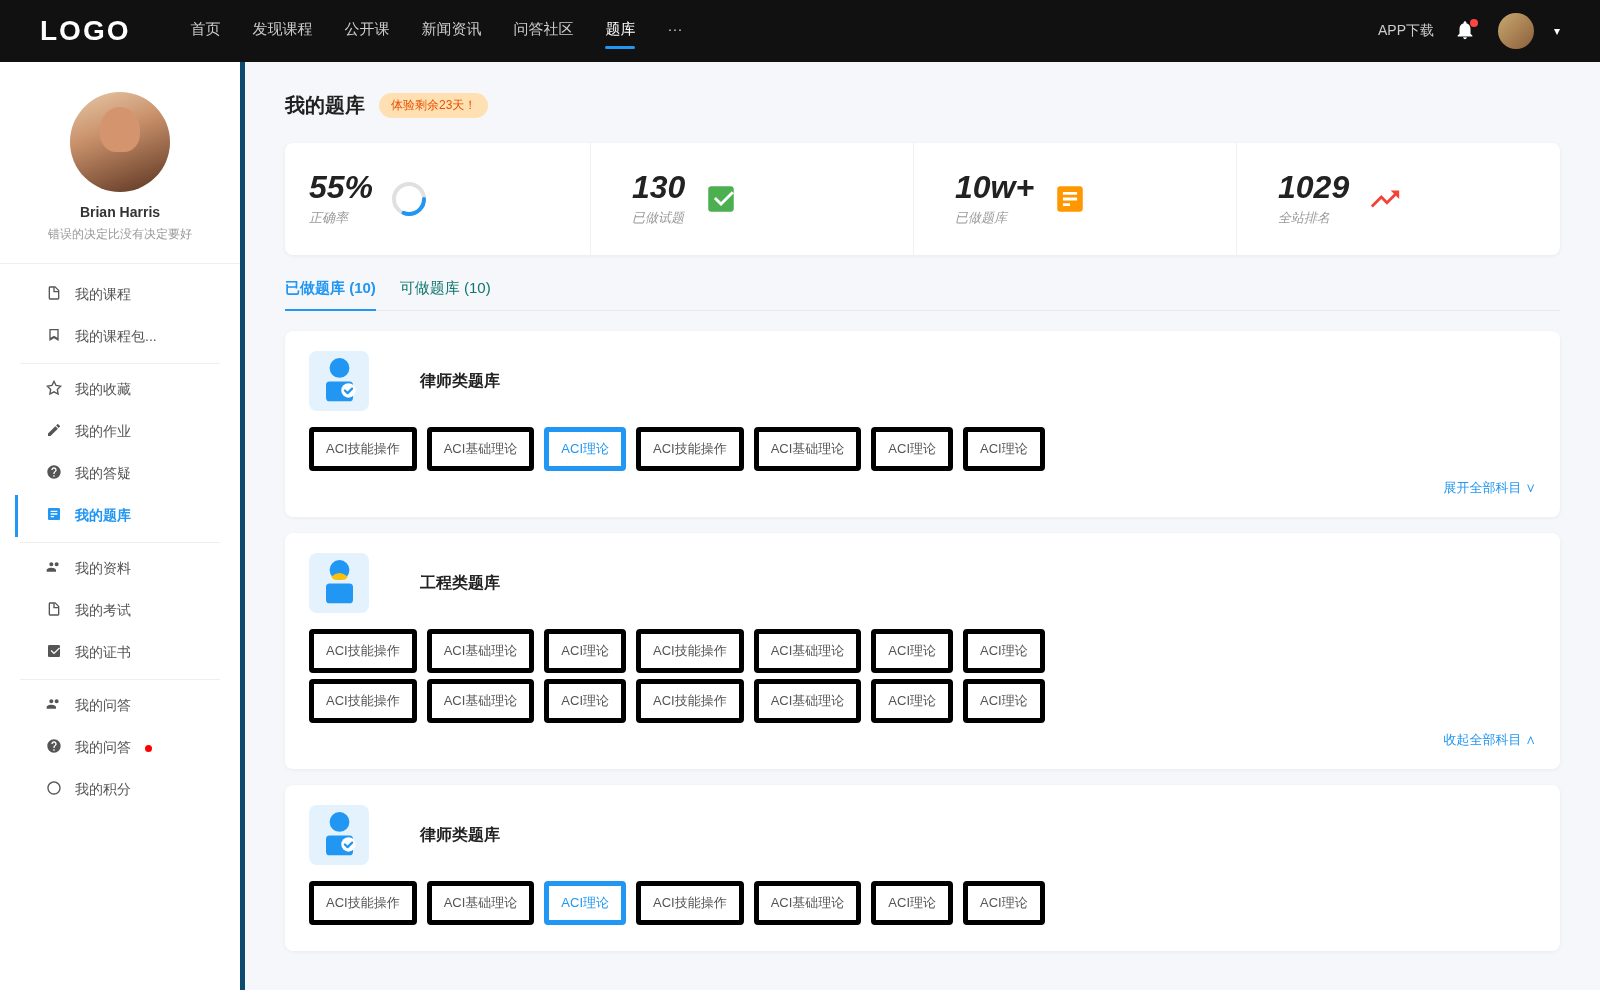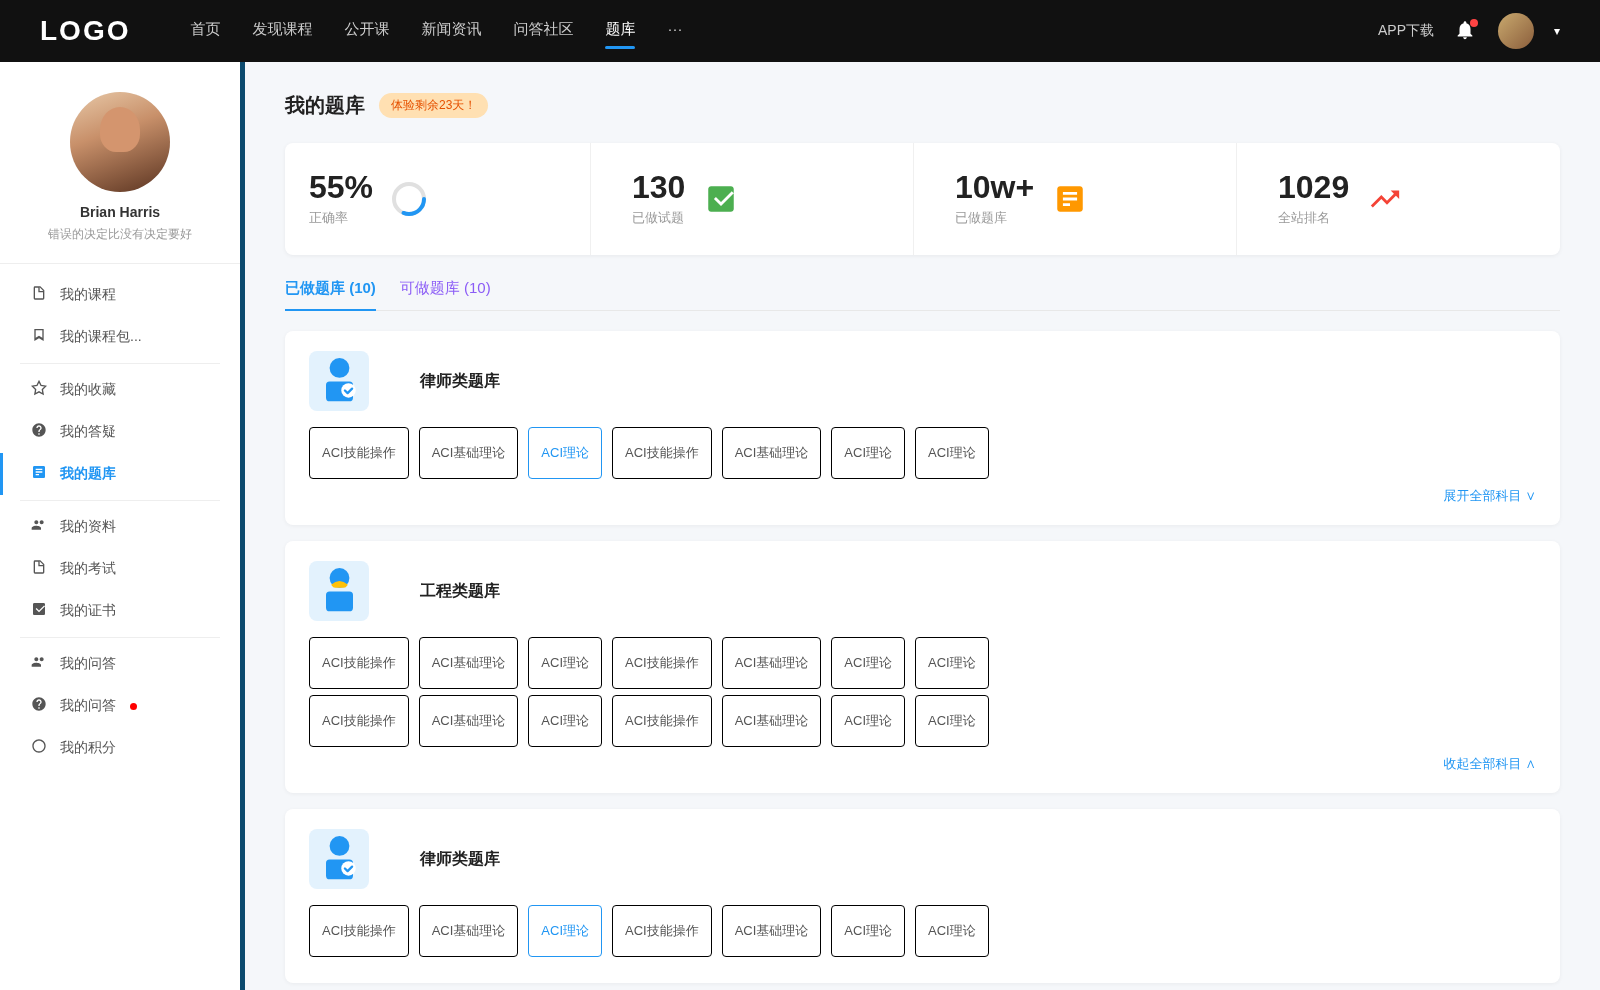--- a/index.html
+++ b/index.html
@@ -137,20 +137,21 @@
     }
     .sidebar-item {
       display: flex;
       align-items: center;
       gap: 12px;
       padding: 11px 30px;
       cursor: pointer;
       font-size: 14px;
       color: #555;
       position: relative;
+      margin-left: 15px;
     }
     .sidebar-item.active {
       color: #2196F3;
       font-weight: 600;
     }
     .sidebar-item.active::before {
       content: '';
       position: absolute;
       left: 0; top: 0; bottom: 0;
       width: 3px;
@@ -204,20 +205,21 @@
 
     
     .stats-row {
       display: grid;
       grid-template-columns: repeat(4, 1fr);
       gap: 17px;
       background: #fff;
       border-radius: 8px;
       margin-bottom: 24px;
       box-shadow: 0 1px 4px rgba(0,0,0,0.06);
+      font-style: italic;
     }
     .stat-item {
       display: flex;
       align-items: center;
       gap: 16px;
       padding: 28px 24px;
       border-right: 1px solid #f0f0f0;
     }
     .stat-item:last-child { border-right: none; }
     .stat-text {}
@@ -244,21 +246,21 @@
     .tabs-row {
       display: flex;
       gap: 24px;
       border-bottom: 1px solid #e8e8e8;
       margin-bottom: 20px;
     }
     .tab {
       font-size: 15px;
       padding-bottom: 12px;
       cursor: pointer;
-      color: #8b5cf6;
+      color: #0f766e;
       position: relative;
     }
     .tab.active {
       color: #2196F3;
       font-weight: 600;
     }
     .tab.active::after {
       content: '';
       position: absolute;
       bottom: -1px; left: 0; right: 0;
@@ -297,23 +299,23 @@
     .tags-row {
       display: flex;
       flex-wrap: wrap;
       gap: 10px;
       align-items: center;
       margin-bottom: 6px;
     }
     .tag {
       font-size: 13px;
       color: #555;
-      border: 1px solid #000000;
+      border: 5px solid #000000;
       border-radius: 4px;
-      padding: 16px 12px;
+      padding: 8px 12px;
       cursor: pointer;
     }
     .tag.active-tag {
       border-color: #2196F3;
       color: #2196F3;
       background: #fff;
     }
     .expand-link {
       font-size: 13px;
       color: #2196F3;
@@ -392,20 +394,28 @@
 
       <div class="sidebar-item">
         <span class="sidebar-icon">
           <svg width="16" height="16" viewBox="0 0 24 24" fill="none" stroke="currentColor" stroke-width="2">
               <polygon points="12 2 15.09 8.26 22 9.27 17 14.14 18.18 21.02 12 17.77 5.82 21.02 7 14.14 2 9.27 8.91 8.26 12 2"></polygon>
             </svg>
         </span>
         <span>我的收藏</span>
       </div>
 
+      <div class="sidebar-item">
+        <span class="sidebar-icon">
+          <svg width="16" height="16" viewBox="0 0 24 24" fill="currentColor">
+              <path d="M3 17.25V21h3.75L17.81 9.94l-3.75-3.75L3 17.25zm17.71-10.21a1 1 0 000-1.41l-2.34-2.34a1 1 0 00-1.41 0l-1.83 1.83 3.75 3.75 1.83-1.83z"></path>
+            </svg>
+        </span>
+        <span>我的作业</span>
+      </div>
 
       <div class="sidebar-item">
         <span class="sidebar-icon">
           <svg width="16" height="16" viewBox="0 0 24 24" fill="currentColor">
               <path d="M12 2C6.48 2 2 6.48 2 12s4.48 10 10 10 10-4.48 10-10S17.52 2 12 2zm1 17h-2v-2h2v2zm2.07-7.75l-.9.92C13.45 12.9 13 13.5 13 15h-2v-.5c0-1.1.45-2.1 1.17-2.83l1.24-1.26c.37-.36.59-.86.59-1.41 0-1.1-.9-2-2-2s-2 .9-2 2H8c0-2.21 1.79-4 4-4s4 1.79 4 4c0 .88-.36 1.68-.93 2.25z"></path>
             </svg>
         </span>
         <span>我的答疑</span>
       </div>
 

